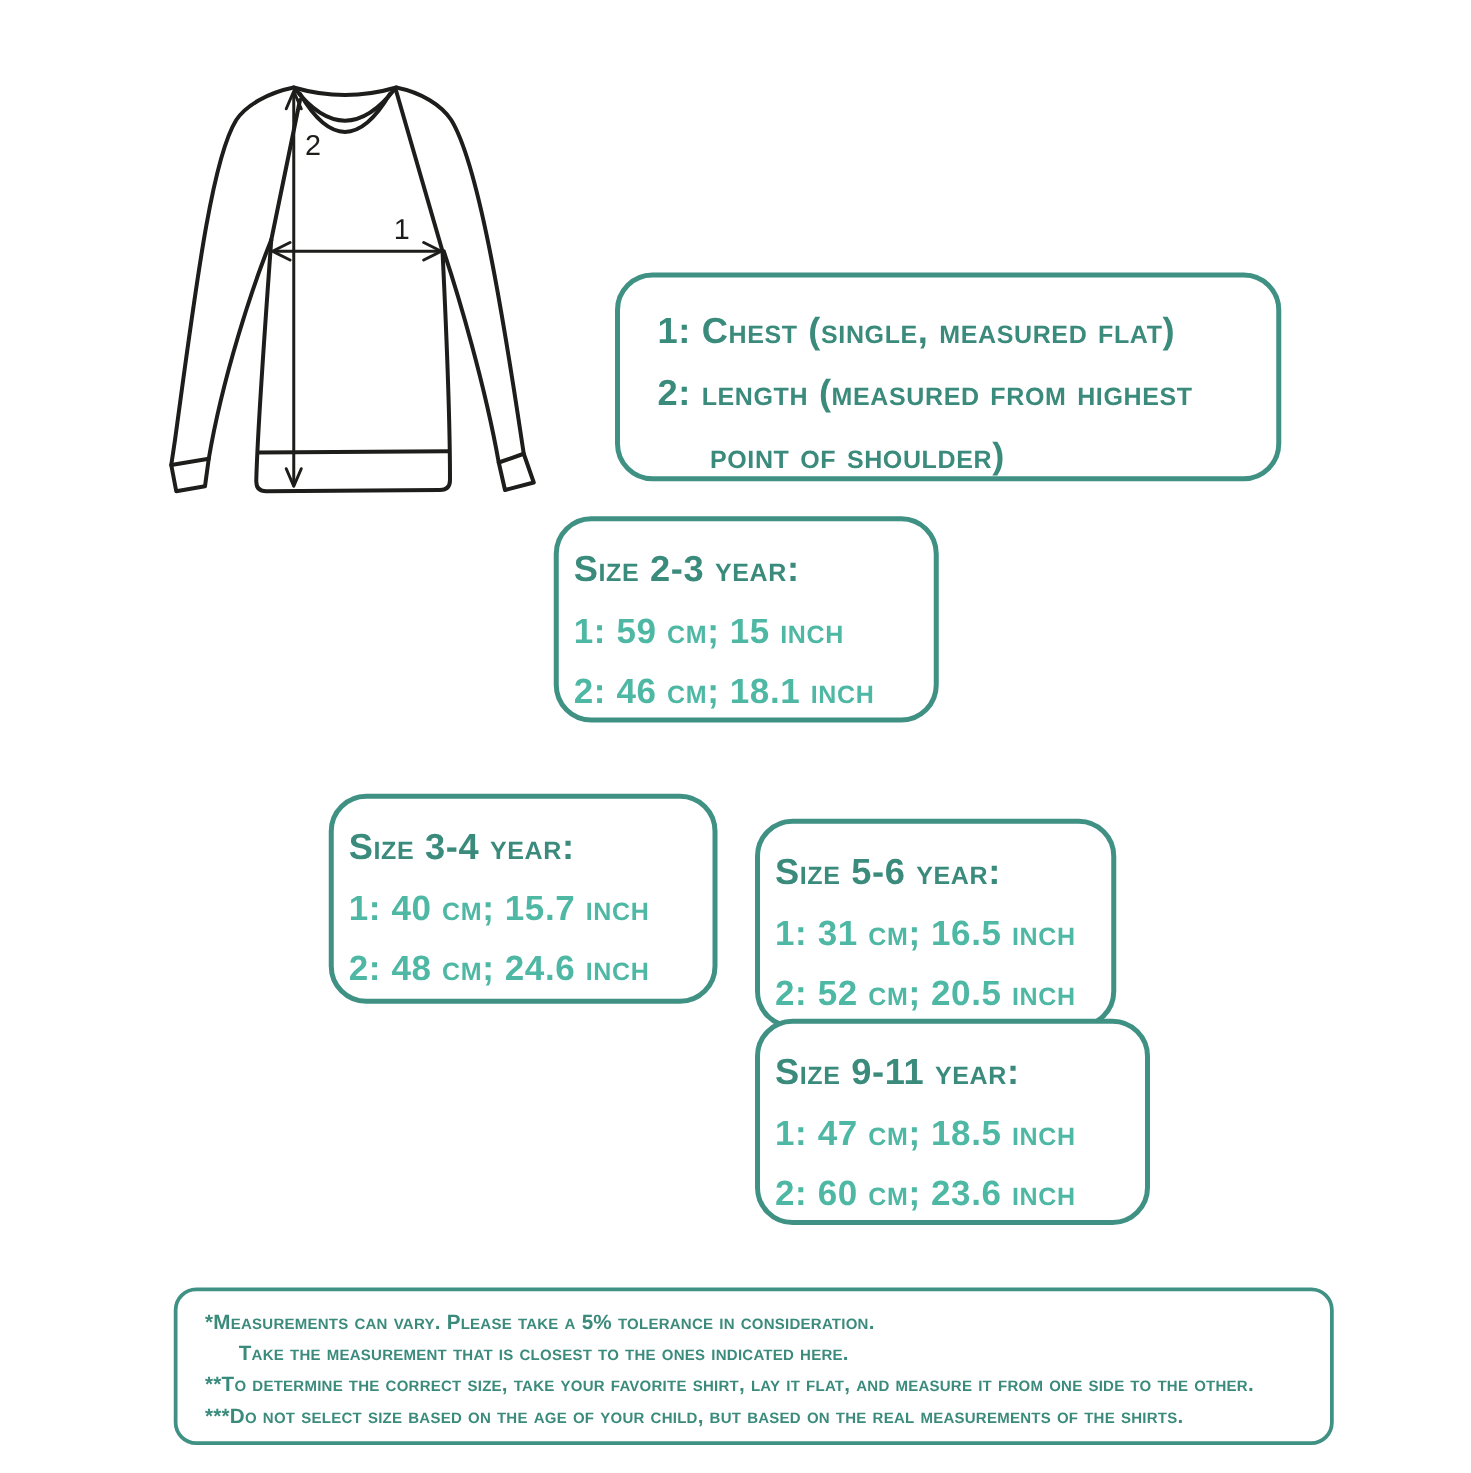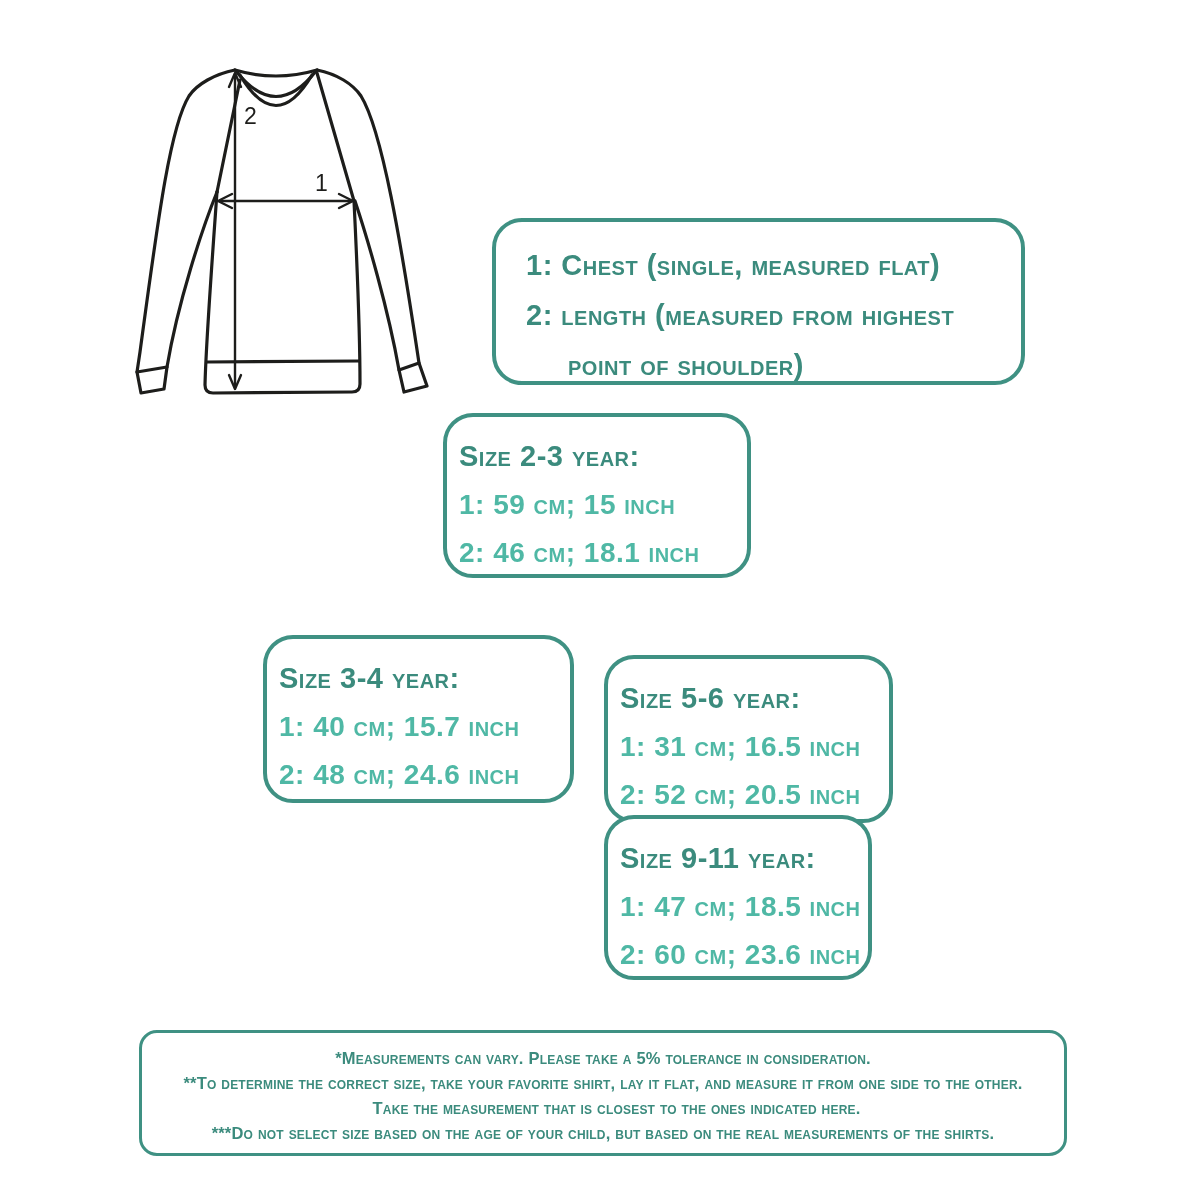--- a/index.html
+++ b/index.html
@@ -26,32 +26,32 @@
     font-variant:small-caps;font-weight:700;font-size:29px;line-height:50px;
     color:var(--teal-title);letter-spacing:.5px;white-space:nowrap;
   }
   .legend-line.indent{padding-left:42px;}
 
   .size-box{padding:14px 8px 8px 12px;}
   .size-box.s23{left:443px;top:413px;width:308px;height:165px;}
   .size-box.s34{left:263px;top:611px;width:311px;height:168px;margin-top:24px;}
   .size-box.s56{left:604px;top:611px;width:289px;height:168px;margin-top:44px;}
   .size-box.s78{left:263px;top:815px;width:311px;height:165px;}
-  .size-box.s911{left:604px;top:815px;width:268px;height:165px;}
+  .size-box.s911{left:604px;top:815px;width:316px;height:165px;}
   .size-title{
     font-variant:small-caps;font-weight:700;font-size:29px;line-height:50px;
     color:var(--teal-title);letter-spacing:.5px;white-space:nowrap;
   }
   .size-line{
     font-variant:small-caps;font-weight:700;font-size:28px;line-height:48px;
     color:var(--teal-value);letter-spacing:.5px;white-space:nowrap;
   }
 
   .notes-box{left:139px;top:1030px;width:928px;height:126px;border-radius:18px;
-    border-width:3px;padding:13px 22px 8px 22px;text-align:center;}
+    border-width:3px;padding:13px 22px 8px 22px;}
   .note-line{
     font-variant:small-caps;font-weight:700;font-size:16.5px;line-height:25px;
     color:var(--teal-title);letter-spacing:.2px;white-space:nowrap;
   }
   .note-line.indent{padding-left:27px;}
 </style>
 </head>
 <body>
 
 <div class="canvas">
@@ -118,18 +118,18 @@
 
 
   <div class="round-box size-box s911">
     <div class="size-title">Size 9-11 year:</div>
     <div class="size-line">1: 47 cm; 18.5 inch</div>
     <div class="size-line">2: 60 cm; 23.6 inch</div>
   </div>
 
   <div class="round-box notes-box">
     <div class="note-line">*Measurements can vary. Please take a 5% tolerance in consideration.</div>
+    <div class="note-line indent">Take the measurement that is closest to the ones indicated here.</div>
     <div class="note-line">**To determine the correct size, take your favorite shirt, lay it flat, and measure it from one side to the other.</div>
-    <div class="note-line indent">Take the measurement that is closest to the ones indicated here.</div>
     <div class="note-line">***Do not select size based on the age of your child, but based on the real measurements of the shirts.</div>
   </div>
 
 </div>
 
 </body></html>

